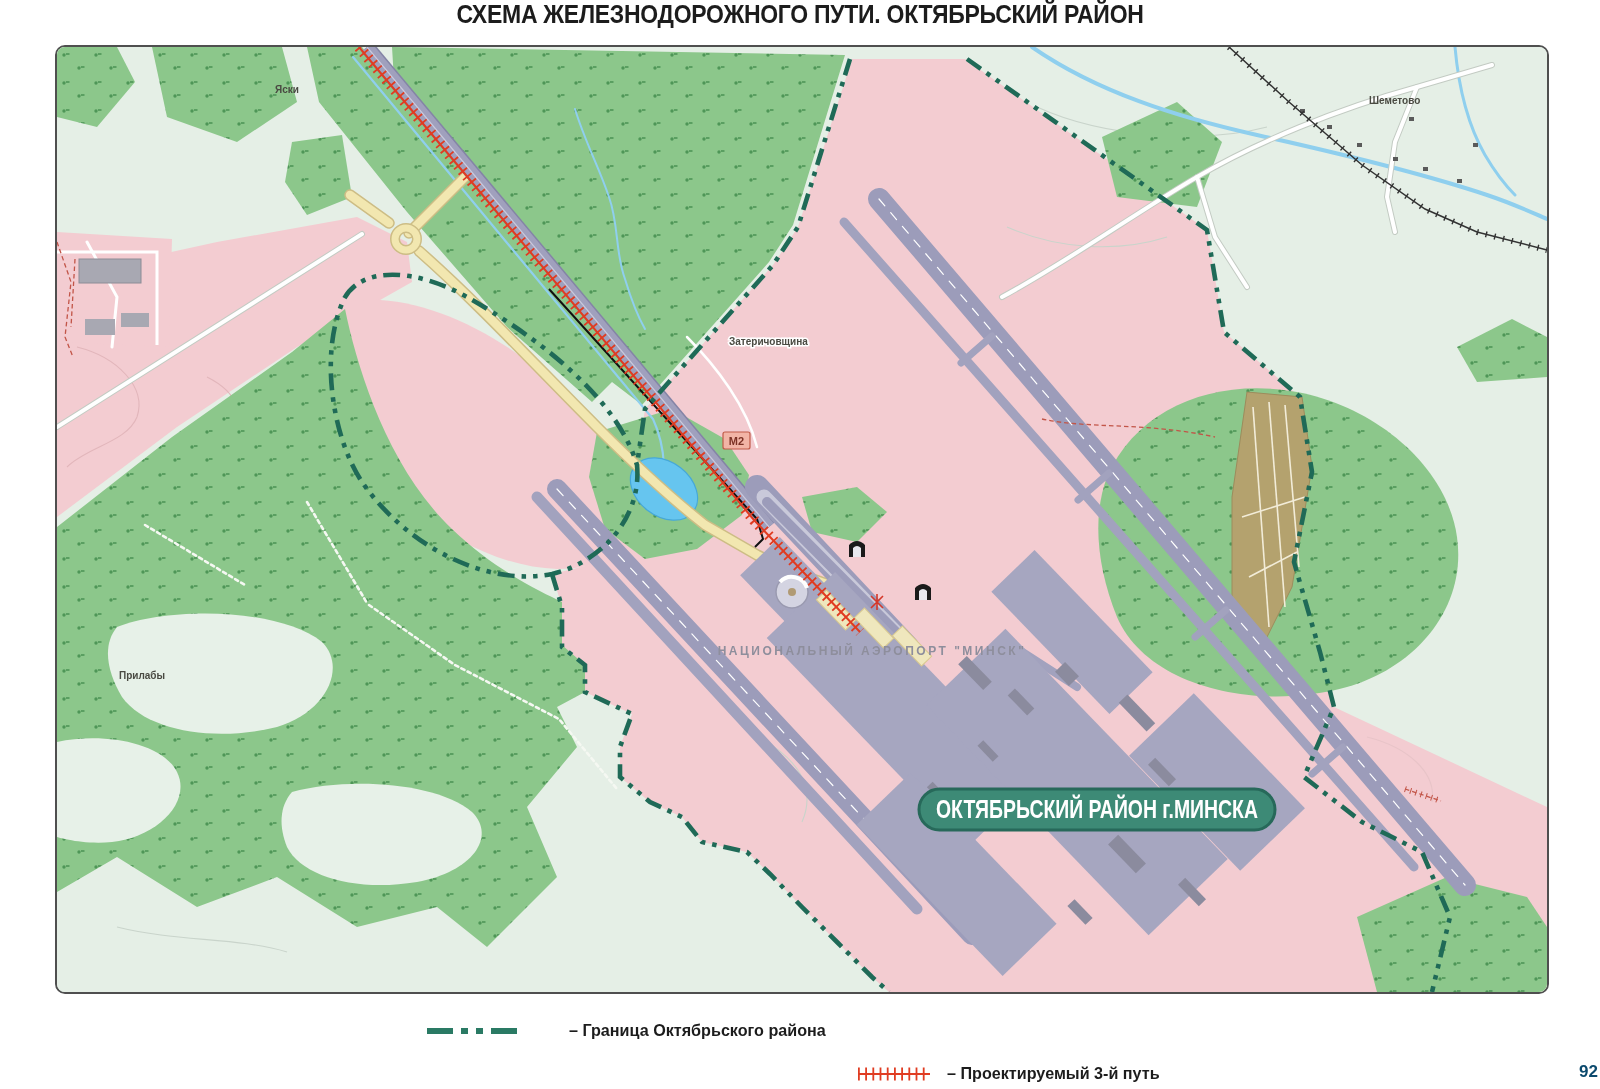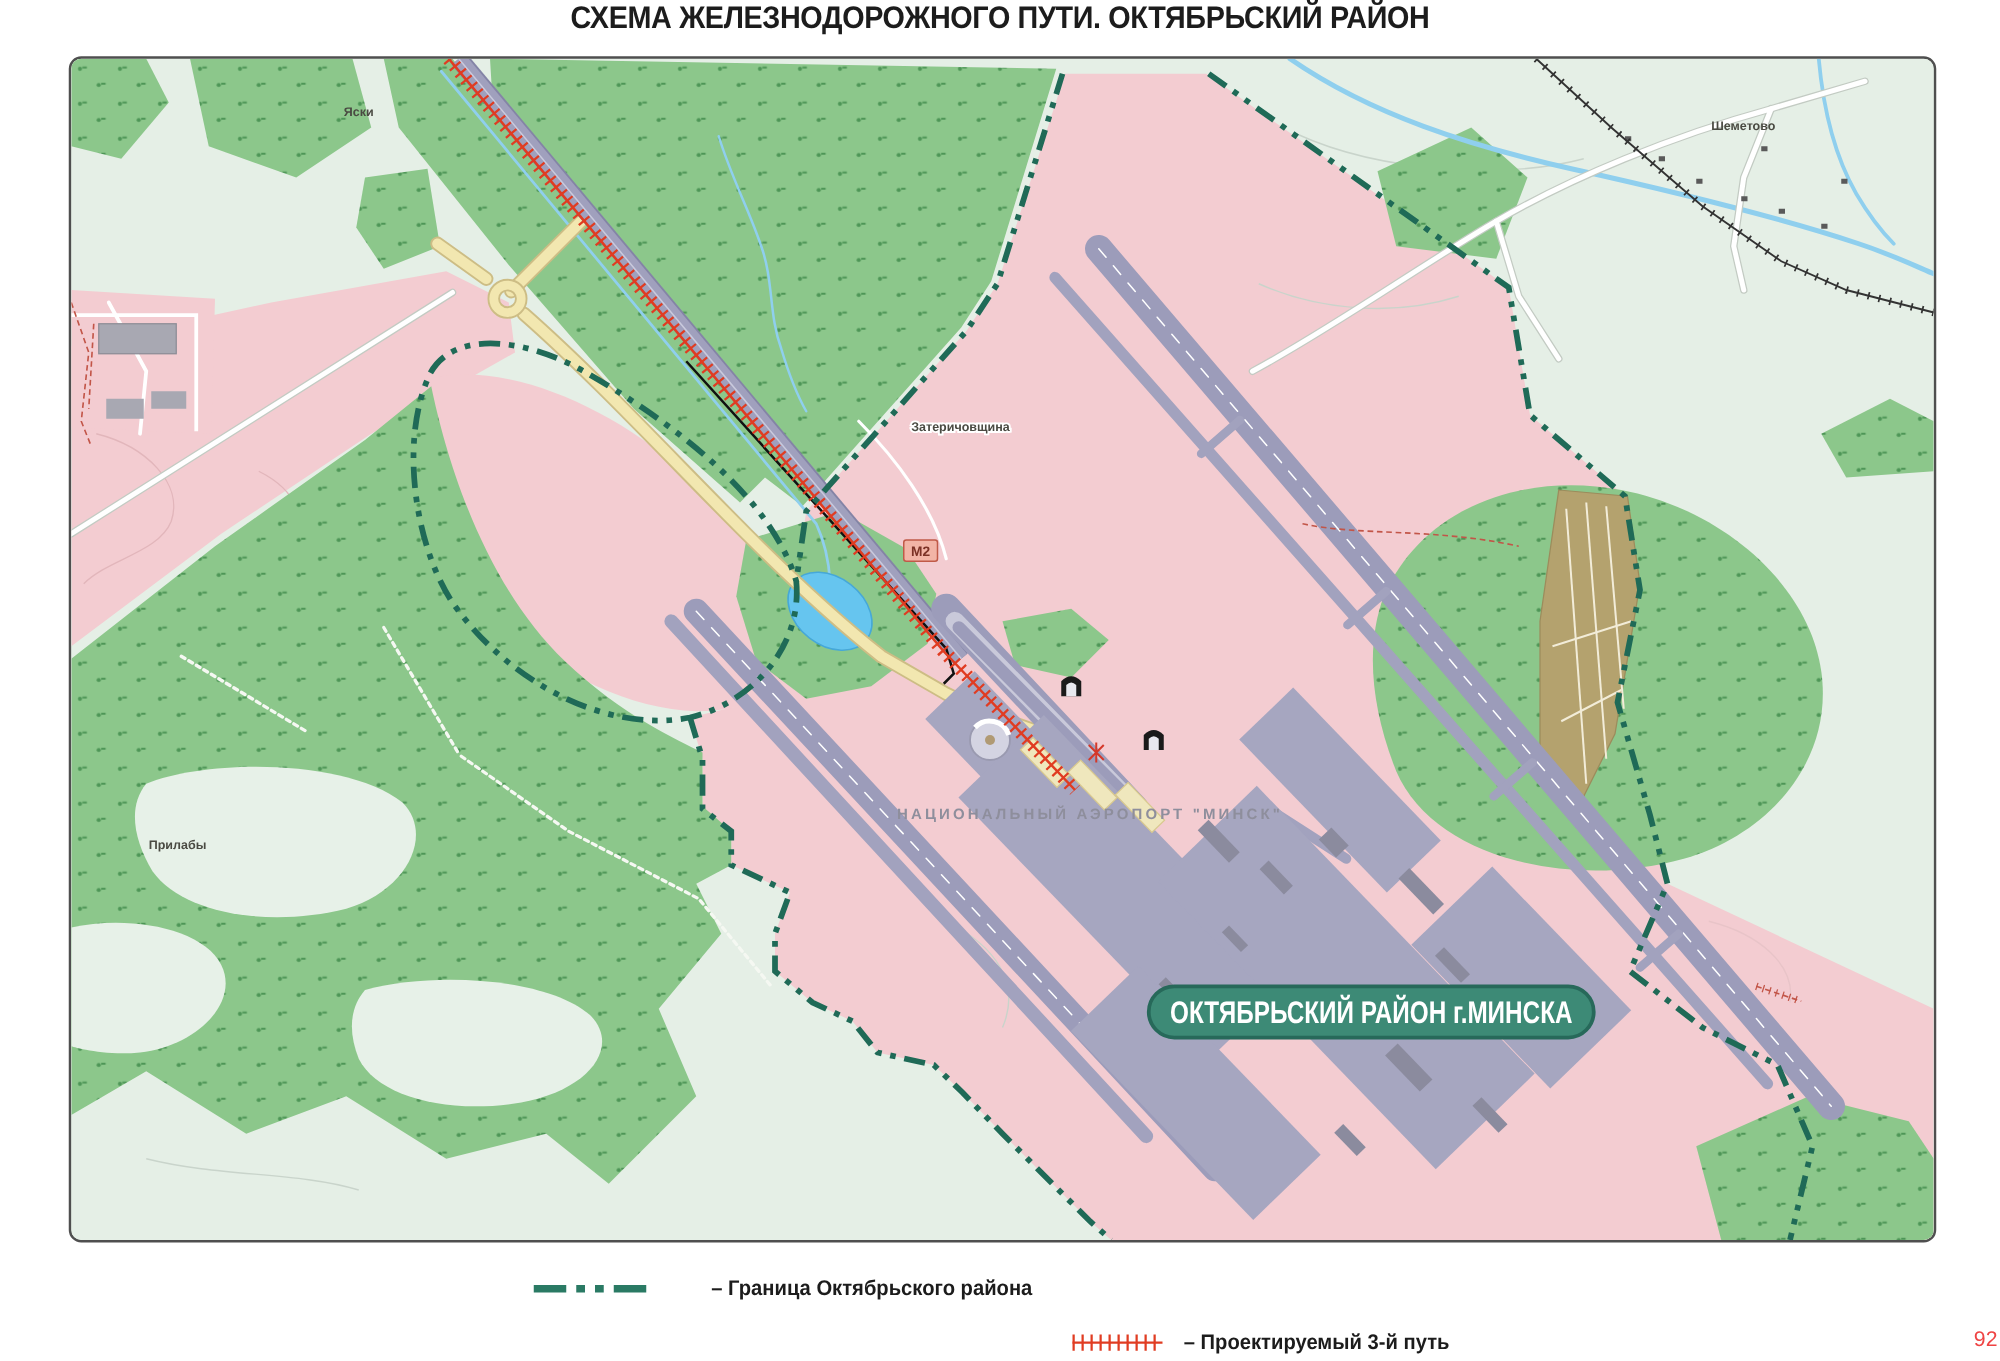--- a/index.html
+++ b/index.html
@@ -4,21 +4,21 @@
 <style>
   html,body{margin:0;padding:0;background:#ffffff;}
   body{width:1600px;height:1089px;position:relative;font-family:"Liberation Sans",sans-serif;overflow:hidden;}
   .page-title{position:absolute;left:0;top:0;width:1600px;text-align:center;font-size:25px;font-weight:800;letter-spacing:-0.3px;color:#1c1c1c;transform:scaleX(0.92);}
   .map-frame{position:absolute;left:55px;top:45px;width:1490px;height:945px;border:2px solid #4f4f4f;border-radius:10px;overflow:hidden;background:#e5efe6;}
   .map-frame svg{display:block;width:100%;height:100%;}
   .legend{position:absolute;left:0;top:1008px;width:1600px;height:46px;}
   .legend-item{position:absolute;display:flex;align-items:center;gap:14px;height:30px;}
   .legend-item .sym{display:block;}
   .legend-label{font-size:17px;font-weight:700;color:#1c1c1c;transform:scaleX(0.95);transform-origin:left center;white-space:nowrap;}
-  .page-number{position:absolute;right:2px;top:1062px;font-size:17px;font-weight:400;color:#ef4444;}
+  .page-number{position:absolute;right:2px;top:1062px;font-size:17px;font-weight:700;color:#0c4a6e;}
   .svg-label{font-family:"Liberation Sans",sans-serif;}
 </style>
 </head>
 <body>
 
 <div class="page-title">СХЕМА ЖЕЛЕЗНОДОРОЖНОГО ПУТИ.  ОКТЯБРЬСКИЙ РАЙОН</div>
 
 <div class="map-frame">
 <svg viewBox="0 0 1490 945" preserveAspectRatio="none">
   <defs>

